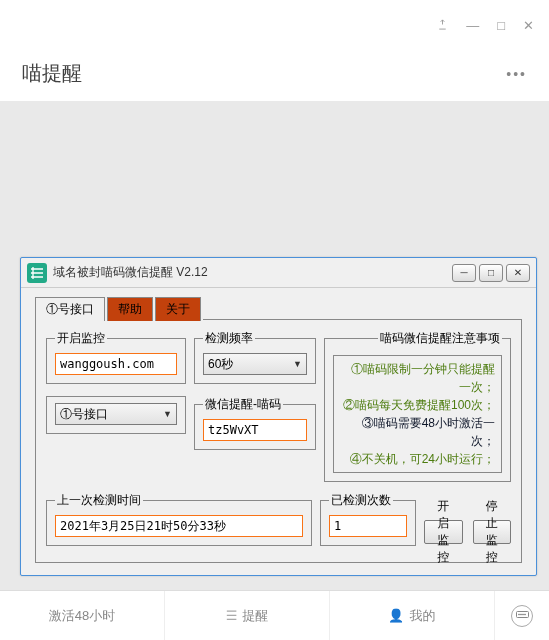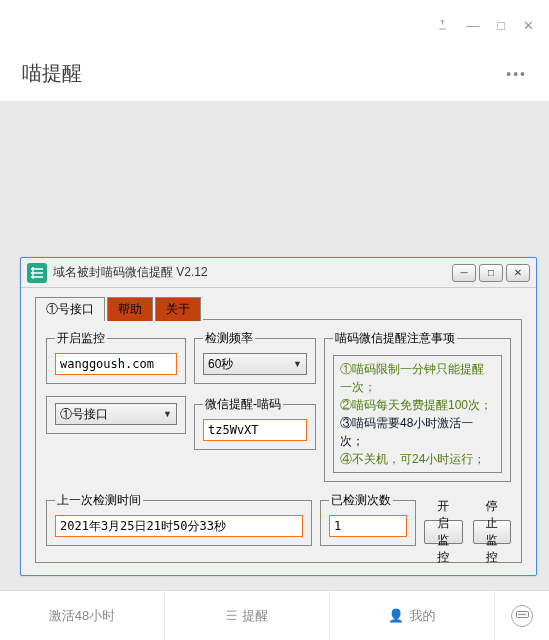--- a/index.html
+++ b/index.html
@@ -112,21 +112,21 @@
               <span>60秒</span>
               <span class="arrow">▼</span>
             </div>
           </fieldset>
           <fieldset>
             <legend>微信提醒-喵码</legend>
             <input class="txt-input" value="tz5WvXT" style="">
           </fieldset>
         </div>
         <div class="col" style="flex:1;">
-          <fieldset style="height:100%;">
+          <fieldset style="height:100%;text-align:right;">
             <legend>喵码微信提醒注意事项</legend>
             <div class="notice-box">
               <div>①喵码限制一分钟只能提醒一次；</div>
               <div>②喵码每天免费提醒100次；</div>
               <div class="red">③喵码需要48小时激活一次；</div>
               <div>④不关机，可24小时运行；</div>
             </div>
           </fieldset>
         </div>
       </div>

